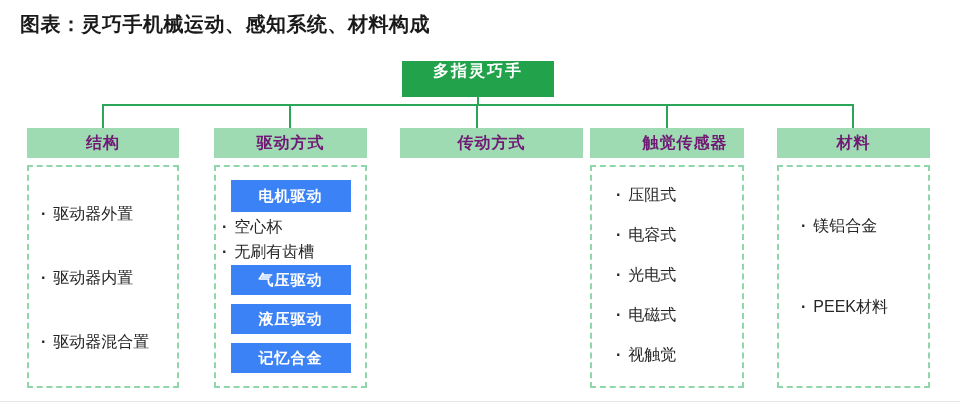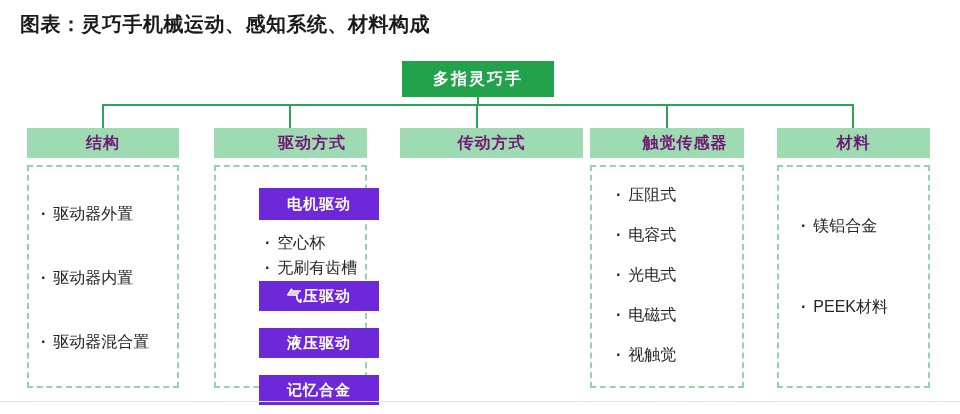--- a/index.html
+++ b/index.html
@@ -7,49 +7,49 @@
     position:relative;width:960px;height:414px;background:#ffffff;
     font-family:"Liberation Sans","DejaVu Sans",sans-serif;overflow:hidden;
   }
   .title{
     position:absolute;left:20px;top:11px;font-size:20px;font-weight:bold;
     color:#1a1a1a;letter-spacing:.5px;white-space:nowrap;
   }
   .root-node{
     position:absolute;left:402px;top:61px;width:152px;height:36px;
     background:#21a24b;color:#ffffff;font-size:16px;font-weight:bold;
-    display:flex;align-items:center;justify-content:center;letter-spacing:2px;
+    display:flex;align-items:flex-start;justify-content:center;letter-spacing:2px;
   }
   .line{position:absolute;background:#2ba558;}
   .hline{left:102px;top:104px;width:752px;height:2px;}
   .vline{width:2px;}
   .trunk{left:477px;top:96px;height:9px;}
   .drop{top:104px;height:25px;}
   .col-header{
     position:absolute;top:128px;height:30px;background:#9edbb2;color:#701a75;
     font-size:16px;font-weight:bold;letter-spacing:1px;
     display:flex;align-items:center;justify-content:center;box-sizing:border-box;
   }
   .col-body{
     position:absolute;top:165px;height:223px;border:2px dashed #8fd6ab;
     box-sizing:border-box;display:flex;flex-direction:column;background:#ffffff;
   }
   .node{
-    width:120px;min-height:30px;margin:8px auto;background:#6d28d9;color:#ffffff;
+    width:120px;min-height:30px;margin:0 auto;background:#3b82f6;color:#ffffff;
     font-size:15px;font-weight:bold;letter-spacing:1px;flex:0 0 auto;
     display:flex;align-items:center;justify-content:center;
   }
   .node.tall{min-height:32px;}
   .bullet-item{
     display:flex;align-items:flex-start;font-size:16px;color:#262626;
     line-height:24px;font-weight:500;flex:0 0 auto;white-space:nowrap;
   }
   .bullet-item .dot{margin-right:7px;font-weight:bold;}
   
-  .c1{left:27px;width:152px;}  .c2{left:214px;width:153px;padding-left:43px;}
+  .c1{left:27px;width:152px;}  .c2{left:214px;width:153px;}
   .c3{left:400px;width:183px;} .c4{left:590px;width:154px;padding-left:36px;}
   .c5{left:777px;width:153px;}
   
   .body1{padding:34px 0 0 12px;row-gap:38px;}
   .body1 .bullet-item{line-height:26px;}
   .body2{padding-top:13px;}
   .body2 .sub-bullets{margin:2px 0 0 6px;}
   .body2 .sub-bullets .bullet-item{line-height:25px;}
   .body2 .n2{margin-top:1px;}
   .body2 .n3,.body2 .n4{margin-top:9px;}

